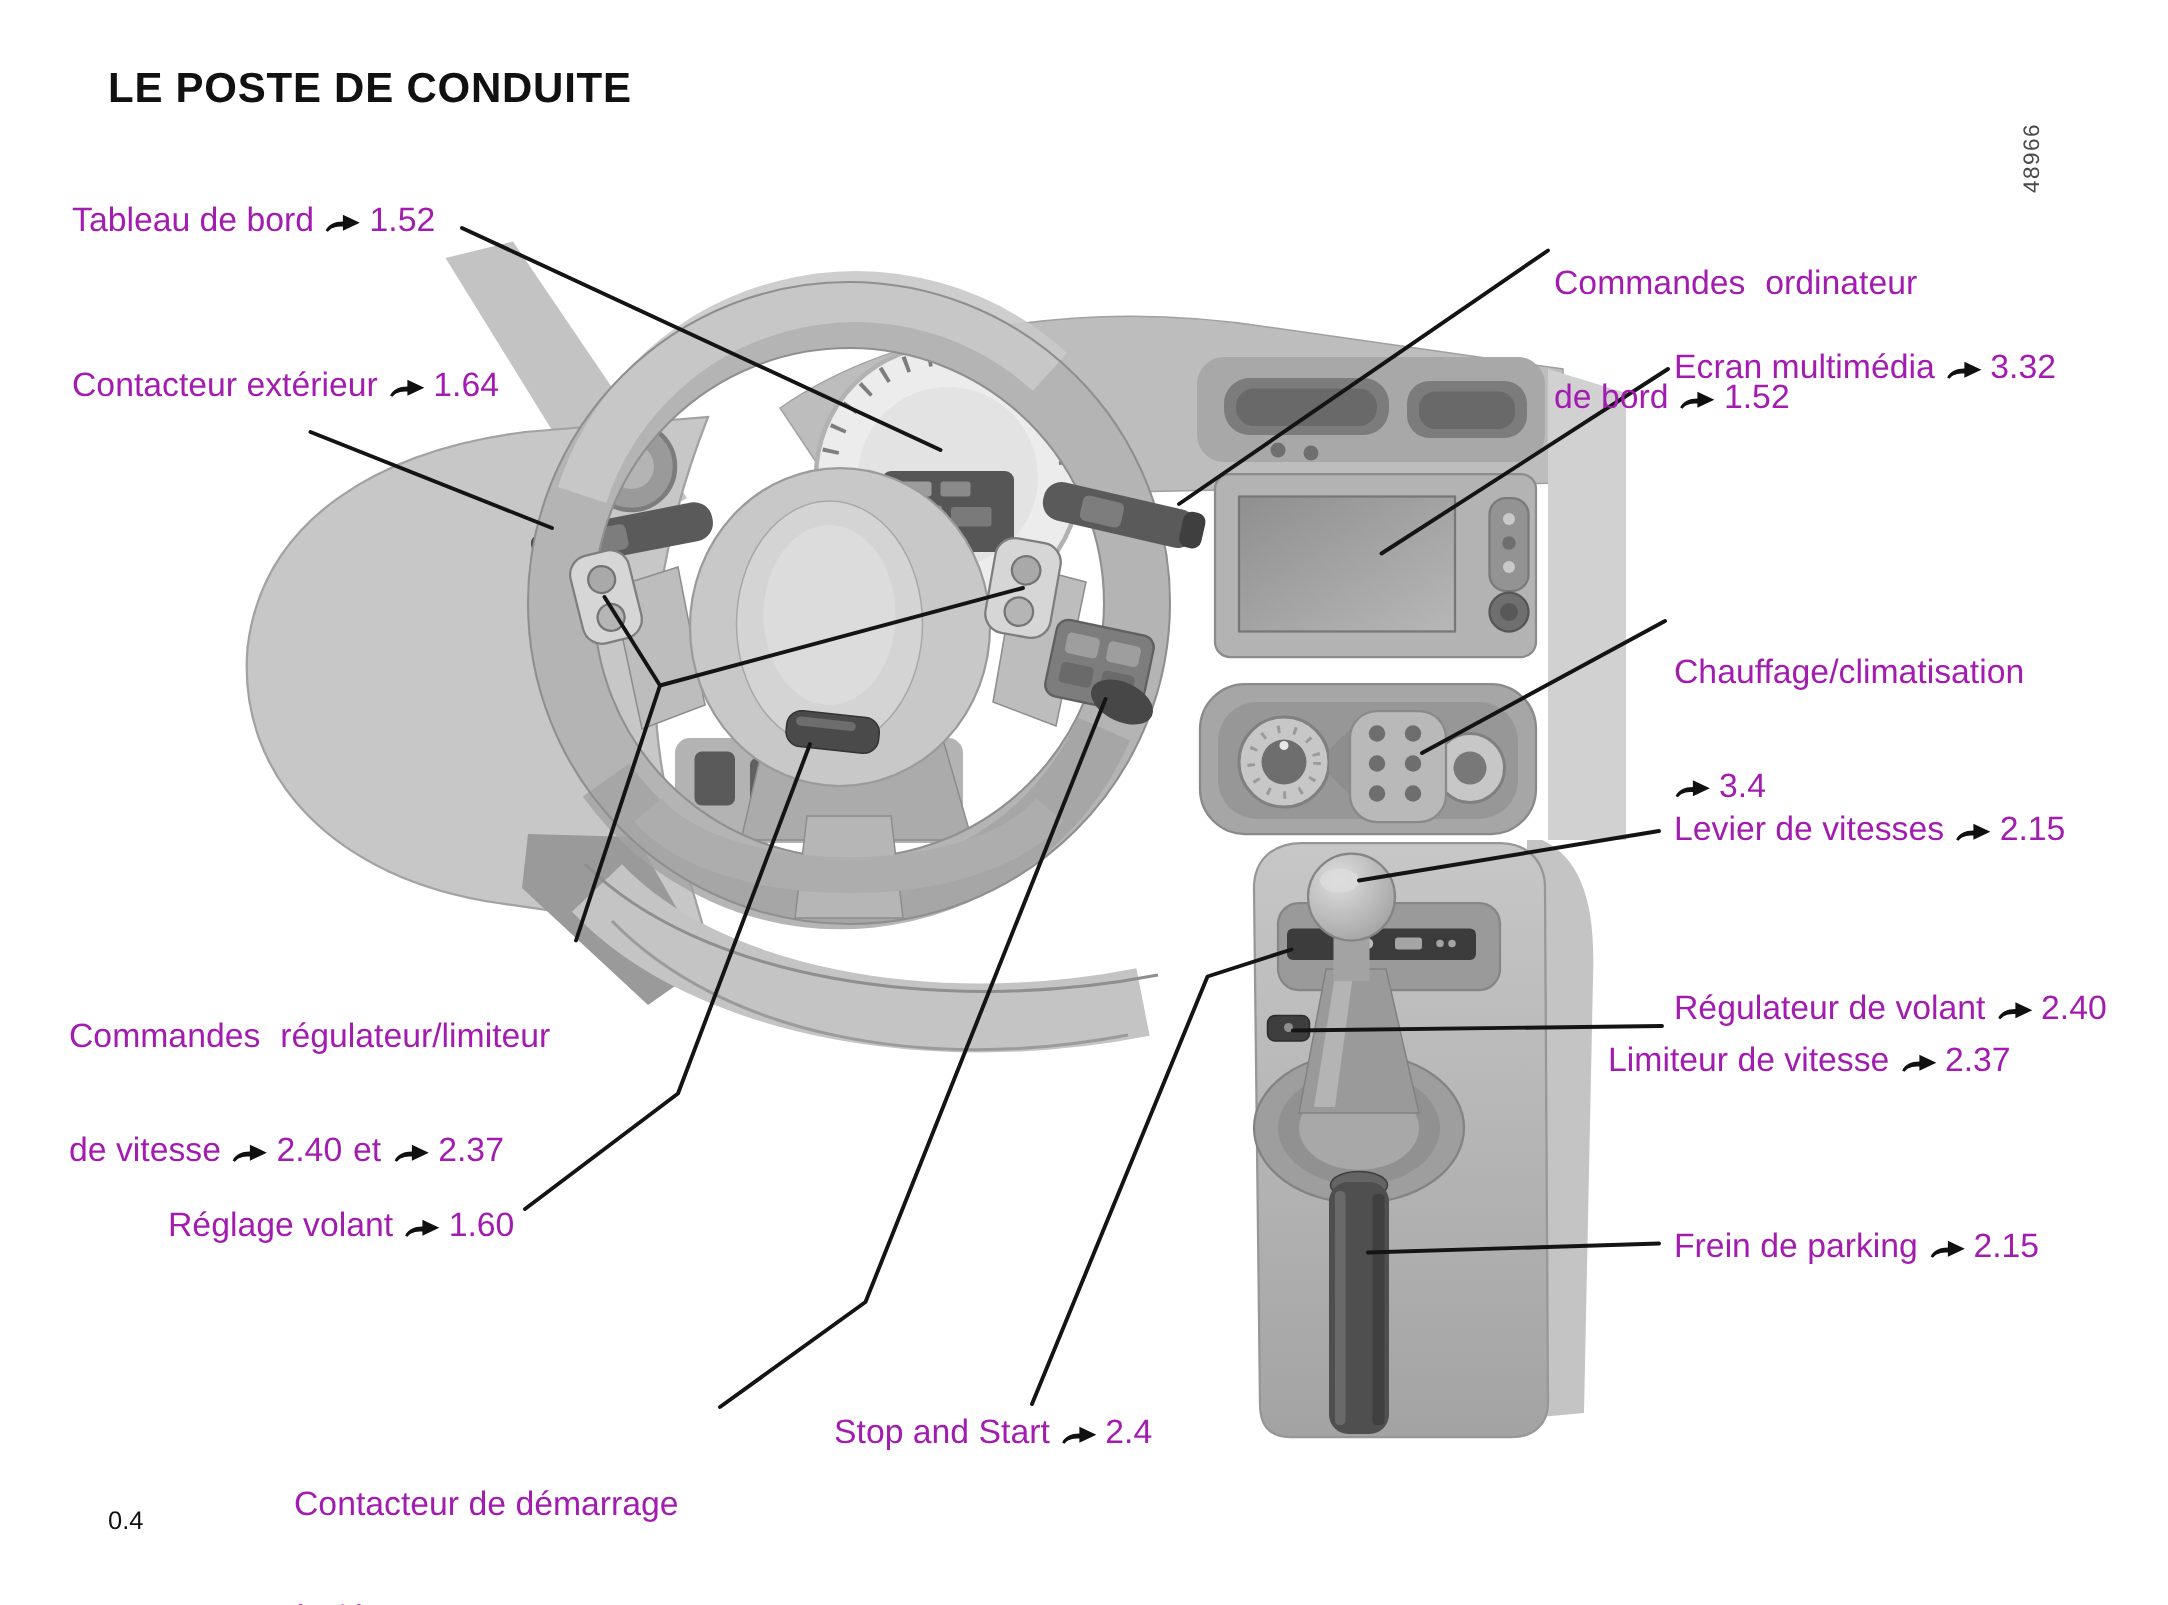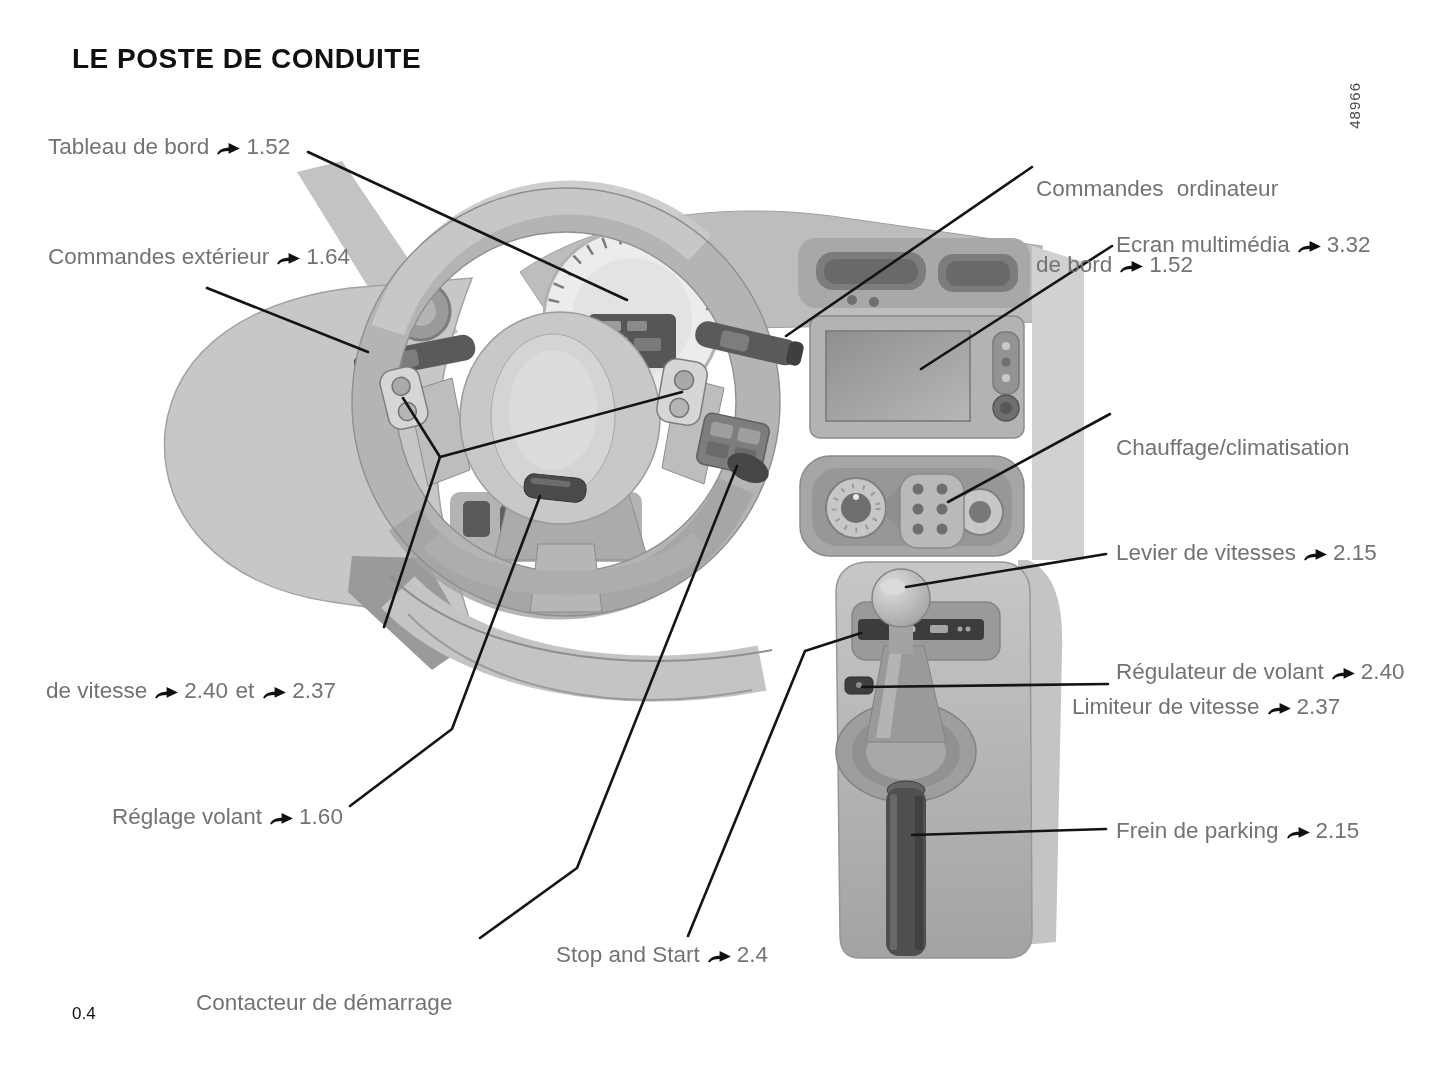--- a/index.html
+++ b/index.html
@@ -5,21 +5,21 @@
   html,body{margin:0;padding:0;background:#ffffff;}
   #page{
     position:relative;width:1445px;height:1070px;background:#ffffff;
     font-family:"Liberation Sans","DejaVu Sans",sans-serif;color:#161616;overflow:hidden;padding-left:39px;
   }
   #figure-svg{position:absolute;left:0;top:0;}
   .page-title{
     position:absolute;left:72px;top:24px;font-size:28px;font-weight:bold;
     letter-spacing:.5px;color:#111;white-space:nowrap;
   }
-  .callout{position:absolute;font-size:22.5px;line-height:28px;color:#737373;white-space:nowrap;}
+  .callout{position:absolute;font-size:22.5px;line-height:28px;color:#a21caf;white-space:nowrap;}
   .callout .ln{display:block;margin-top:48px;}
   .ws{word-spacing:7px;}
   .goto{display:inline-block;width:25px;height:14px;margin:0 5px 0 7px;vertical-align:-1px;}
   .goto path{fill:#101010;}
   .sep{margin:0 1px;}
   .page-number{position:absolute;left:72px;top:1004px;font-size:17px;color:#111;}
   .figure-number{
     position:absolute;left:1346px;top:82px;font-size:15px;color:#4a4a4a;
     writing-mode:vertical-rl;transform:rotate(180deg);letter-spacing:1px;
   }
@@ -206,26 +206,27 @@
 
   <h1 class="page-title">LE POSTE DE CONDUITE</h1>
 
   <div class="callout" style="left:48px;top:133px">
     <span>Tableau de bord</span><svg class="goto" viewBox="0 0 27 15">
         <path d="M1.2,13.6 C3.4,9.2 7.6,7.3 13.6,7.2 L13.6,2.2 L25.8,8 L13.6,13.8 L13.6,10.8 C8.2,10.8 5,11.7 2.8,14.6 Z"></path>
       </svg><span>1.52</span>
   </div>
 
   <div class="callout" style="left:48px;top:243px">
-    <span>Commandes extérieur</span><svg class="goto" viewBox="0 0 27 15">
+    <span>Contacteur extérieur</span><svg class="goto" viewBox="0 0 27 15">
         <path d="M1.2,13.6 C3.4,9.2 7.6,7.3 13.6,7.2 L13.6,2.2 L25.8,8 L13.6,13.8 L13.6,10.8 C8.2,10.8 5,11.7 2.8,14.6 Z"></path>
       </svg><span>1.64</span>
   </div>
 
   <div class="callout" style="left:46px;top:629px">
+    <span class="ln ws">Commandes régulateur/limiteur</span>
     <span class="ln"><span>de vitesse</span><svg class="goto" viewBox="0 0 27 15">
           <path d="M1.2,13.6 C3.4,9.2 7.6,7.3 13.6,7.2 L13.6,2.2 L25.8,8 L13.6,13.8 L13.6,10.8 C8.2,10.8 5,11.7 2.8,14.6 Z"></path>
         </svg><span>2.40</span> <span class="sep">et</span><svg class="goto" viewBox="0 0 27 15">
           <path d="M1.2,13.6 C3.4,9.2 7.6,7.3 13.6,7.2 L13.6,2.2 L25.8,8 L13.6,13.8 L13.6,10.8 C8.2,10.8 5,11.7 2.8,14.6 Z"></path>
         </svg><span>2.37</span></span>
   </div>
 
   <div class="callout" style="left:112px;top:803px">
     <span>Réglage volant</span><svg class="goto" viewBox="0 0 27 15">
         <path d="M1.2,13.6 C3.4,9.2 7.6,7.3 13.6,7.2 L13.6,2.2 L25.8,8 L13.6,13.8 L13.6,10.8 C8.2,10.8 5,11.7 2.8,14.6 Z"></path>
@@ -253,20 +254,23 @@
   </div>
 
   <div class="callout" style="left:1116px;top:231px">
     <span>Ecran multimédia</span><svg class="goto" viewBox="0 0 27 15">
         <path d="M1.2,13.6 C3.4,9.2 7.6,7.3 13.6,7.2 L13.6,2.2 L25.8,8 L13.6,13.8 L13.6,10.8 C8.2,10.8 5,11.7 2.8,14.6 Z"></path>
       </svg><span>3.32</span>
   </div>
 
   <div class="callout" style="left:1116px;top:386px">
     <span class="ln">Chauffage/climatisation</span>
+    <span class="ln"><svg class="goto" style="margin-left:0" viewBox="0 0 27 15">
+          <path d="M1.2,13.6 C3.4,9.2 7.6,7.3 13.6,7.2 L13.6,2.2 L25.8,8 L13.6,13.8 L13.6,10.8 C8.2,10.8 5,11.7 2.8,14.6 Z"></path>
+        </svg><span>3.4</span></span>
   </div>
 
   <div class="callout" style="left:1116px;top:539px">
     <span>Levier de vitesses</span><svg class="goto" viewBox="0 0 27 15">
         <path d="M1.2,13.6 C3.4,9.2 7.6,7.3 13.6,7.2 L13.6,2.2 L25.8,8 L13.6,13.8 L13.6,10.8 C8.2,10.8 5,11.7 2.8,14.6 Z"></path>
       </svg><span>2.15</span>
   </div>
 
   <div class="callout" style="left:1116px;top:658px">
     <span>Régulateur de volant</span><svg class="goto" viewBox="0 0 27 15">

